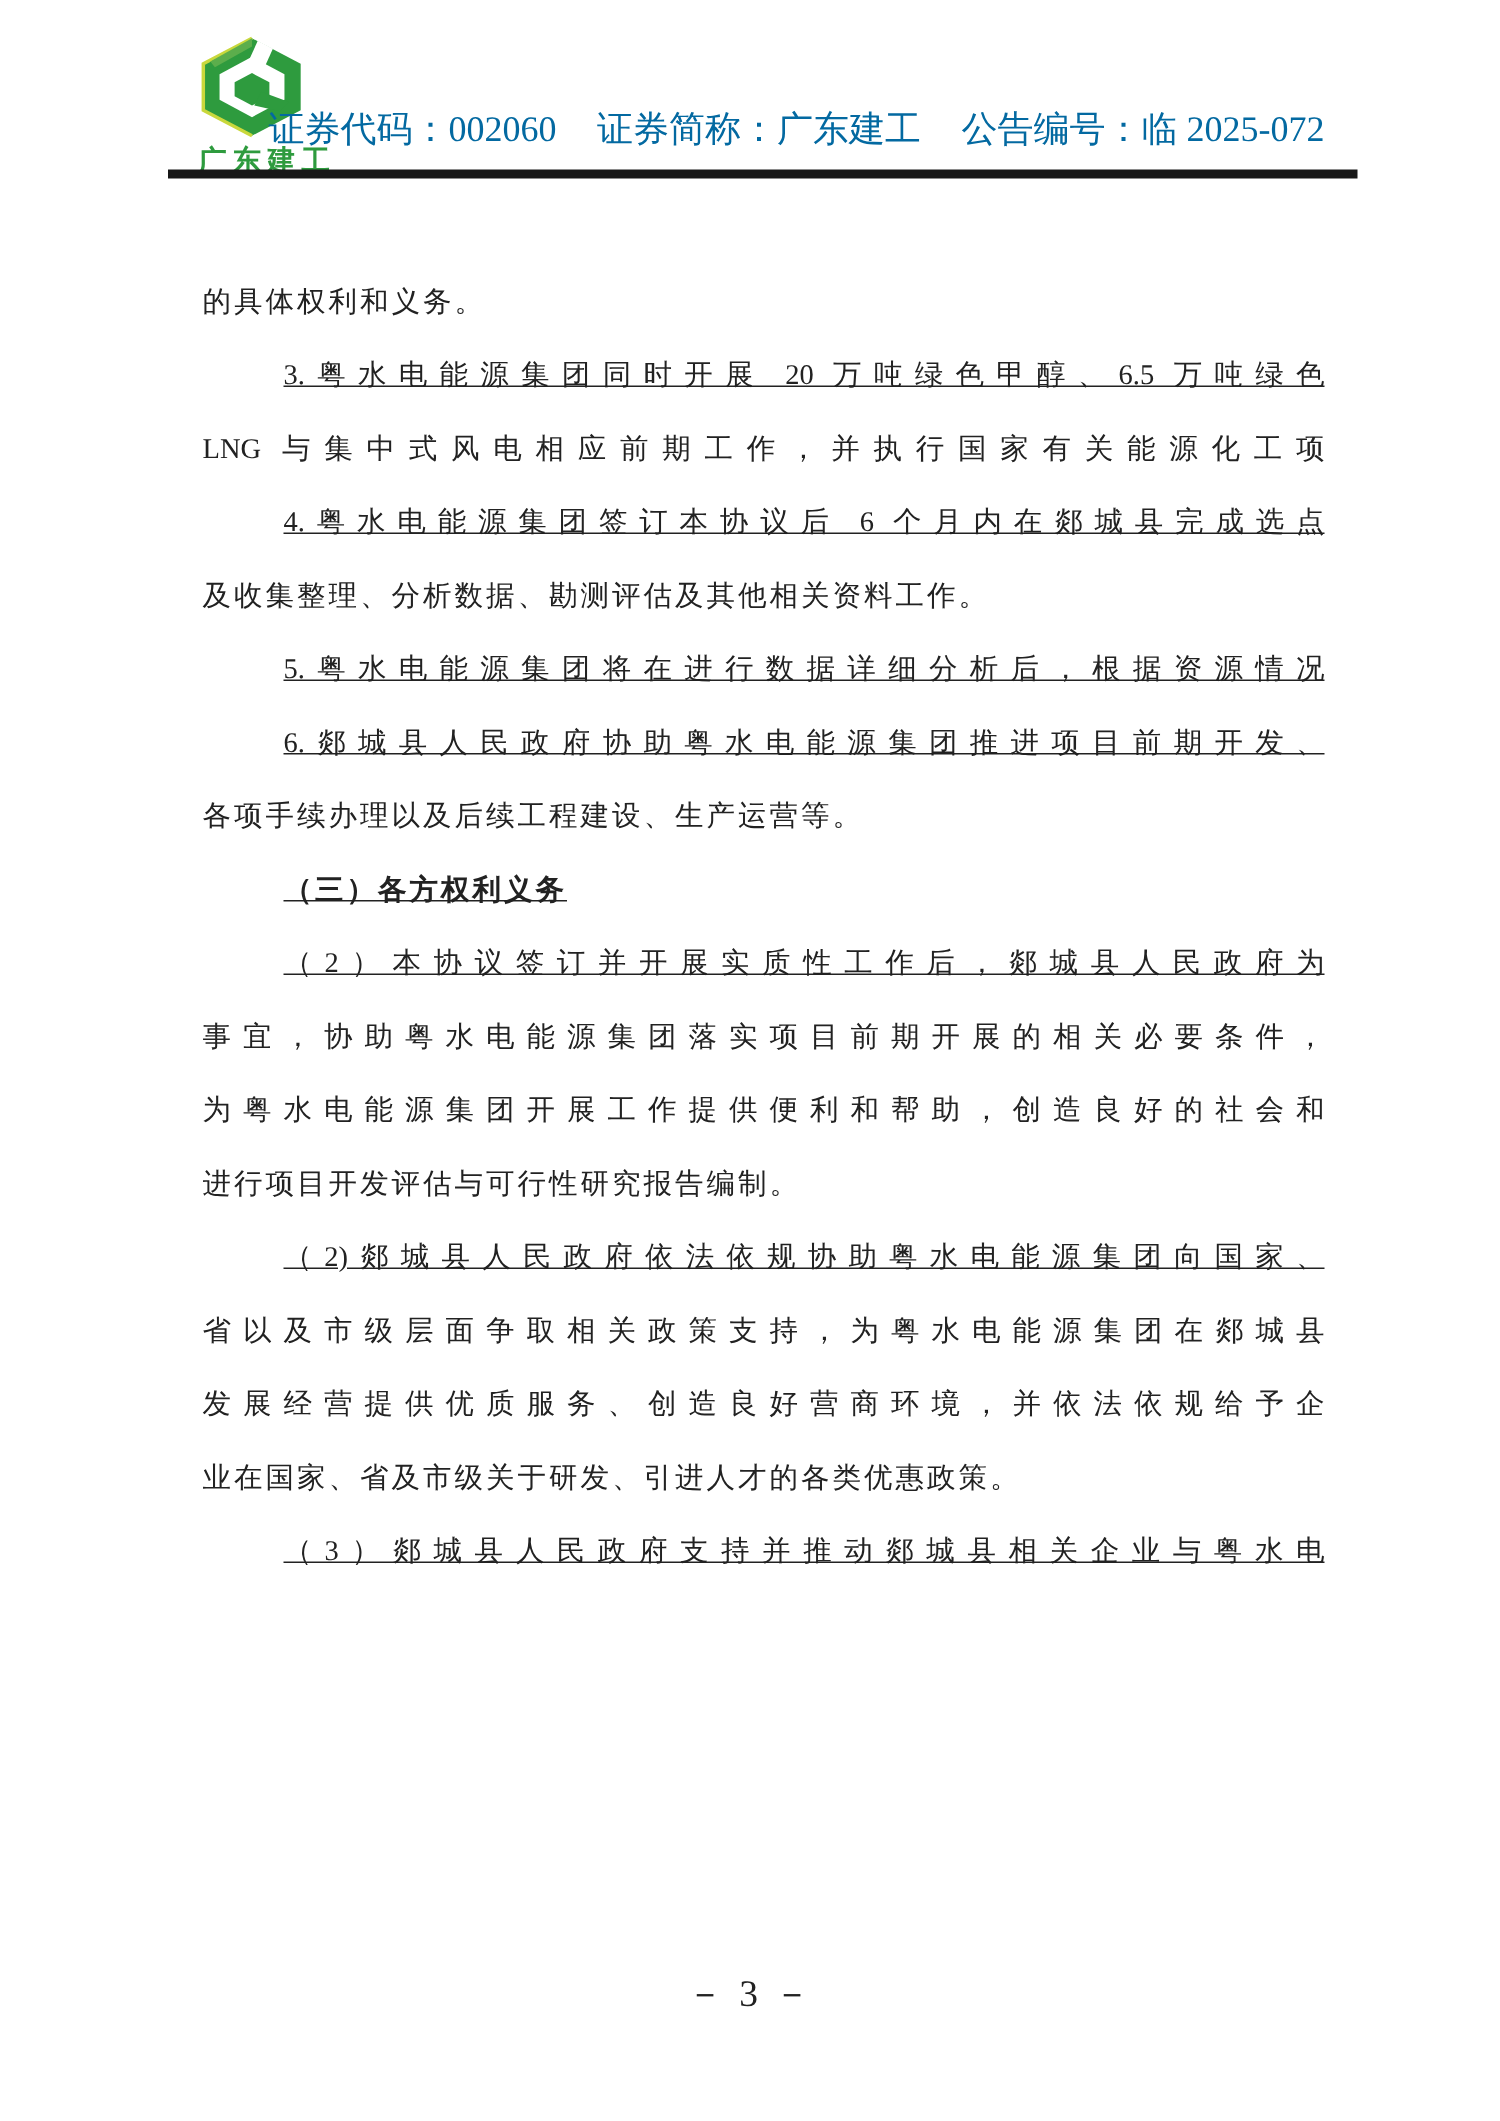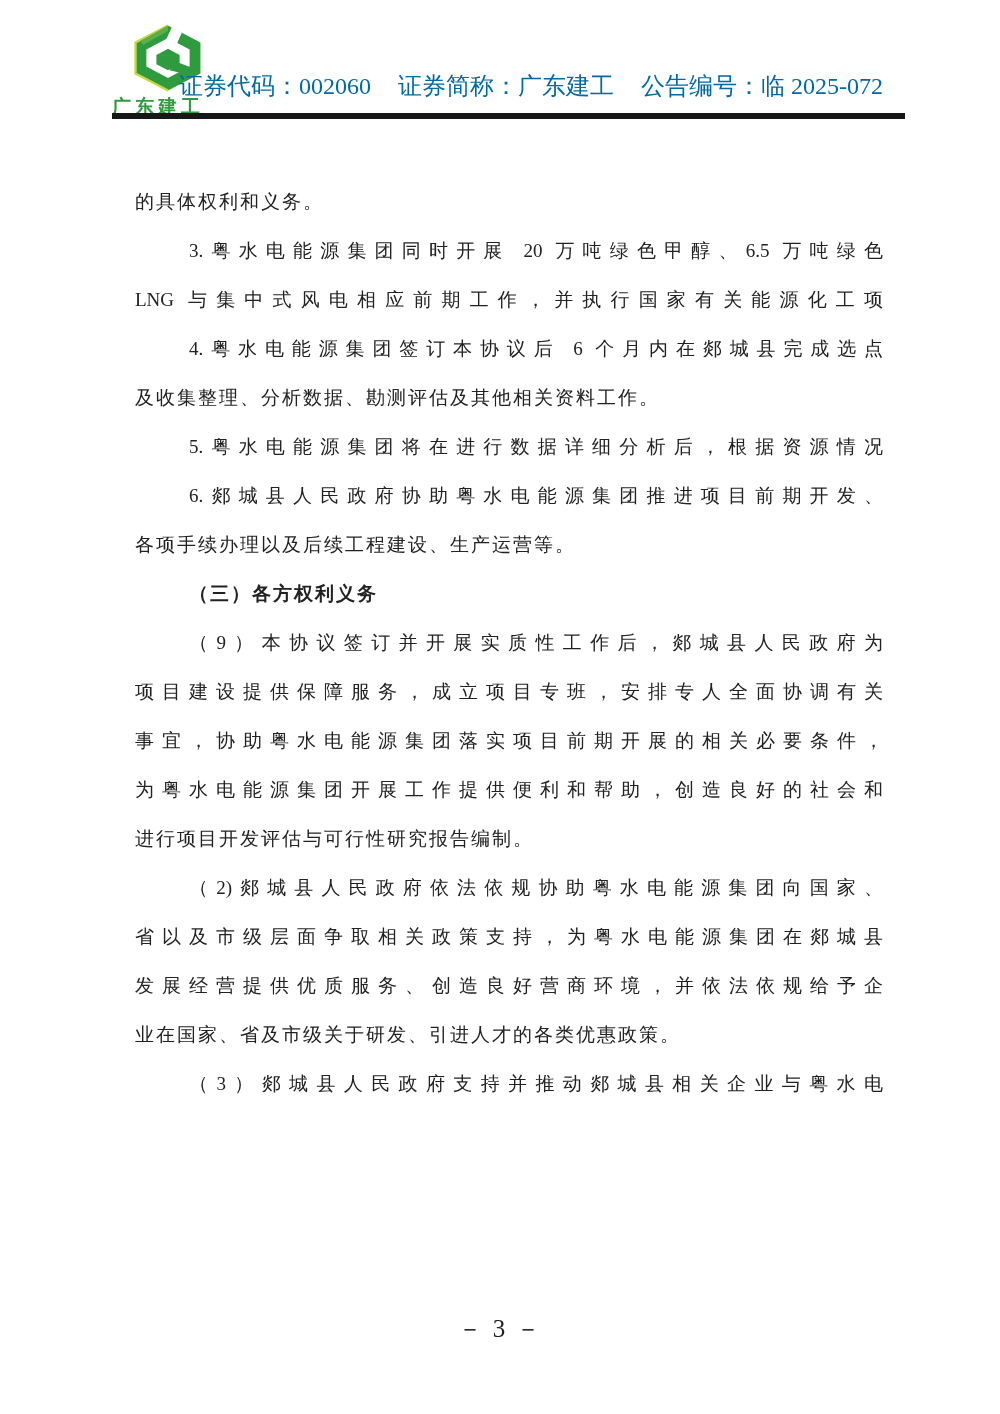--- a/index.html
+++ b/index.html
@@ -16,21 +16,21 @@
     overflow: hidden;
     color: #1c1c1c;
   }
 
   
   .logo {
     position: absolute;
     left: 112px;
     top: 24px;
     width: 112px;
-    text-align: left;
+    text-align: right;
   }
   .logo svg { display: block; margin: 0 auto; }
   .logo-text {
     margin-top: 2px;
     color: #2e9b3e;
     font-weight: bold;
     font-size: 19px;
     letter-spacing: 4px;
     font-family: "Liberation Sans", "DejaVu Sans", sans-serif;
     white-space: nowrap;
@@ -70,21 +70,21 @@
     height: 49px;
     letter-spacing: 2px;
     white-space: normal;
   }
   .line.stretch {
     text-align: justify;
     text-align-last: justify;
     -moz-text-align-last: justify;
     letter-spacing: normal;
   }
-  .line.indent { text-indent: 54px; }
+  .line.indent { text-indent: 54px; text-decoration: underline; }
 
   
   .footer {
     position: absolute;
     top: 1312px;
     left: 0;
     width: 100%;
     text-align: center;
     font-size: 25px;
     color: #222;
@@ -140,22 +140,21 @@
         <div class="line stretch indent">5.粤水电能源集团将在进行数据详细分析后，根据资源情况</div>
       </div>
       <div class="para">
         <div class="line stretch indent">6.郯城县人民政府协助粤水电能源集团推进项目前期开发、</div>
         <div class="line">各项手续办理以及后续工程建设、生产运营等。</div>
       </div>
       <div class="para bold">
         <div class="line indent">（三）各方权利义务</div>
       </div>
       <div class="para">
-        <div class="line stretch indent">（9）本协议签订并开展实质性工作后，郯城县人民政府为</div>
-        <div class="line stretch">项目建设提供保障服务，成立项目专班，安排专人全面协调有关</div>
+        <div class="line stretch indent">（2）本协议签订并开展实质性工作后，郯城县人民政府为</div>
         <div class="line stretch">事宜，协助粤水电能源集团落实项目前期开展的相关必要条件，</div>
         <div class="line stretch">为粤水电能源集团开展工作提供便利和帮助，创造良好的社会和</div>
         <div class="line">进行项目开发评估与可行性研究报告编制。</div>
       </div>
       <div class="para">
         <div class="line stretch indent">（2)郯城县人民政府依法依规协助粤水电能源集团向国家、</div>
         <div class="line stretch">省以及市级层面争取相关政策支持，为粤水电能源集团在郯城县</div>
         <div class="line stretch">发展经营提供优质服务、创造良好营商环境，并依法依规给予企</div>
         <div class="line">业在国家、省及市级关于研发、引进人才的各类优惠政策。</div>
       </div>

